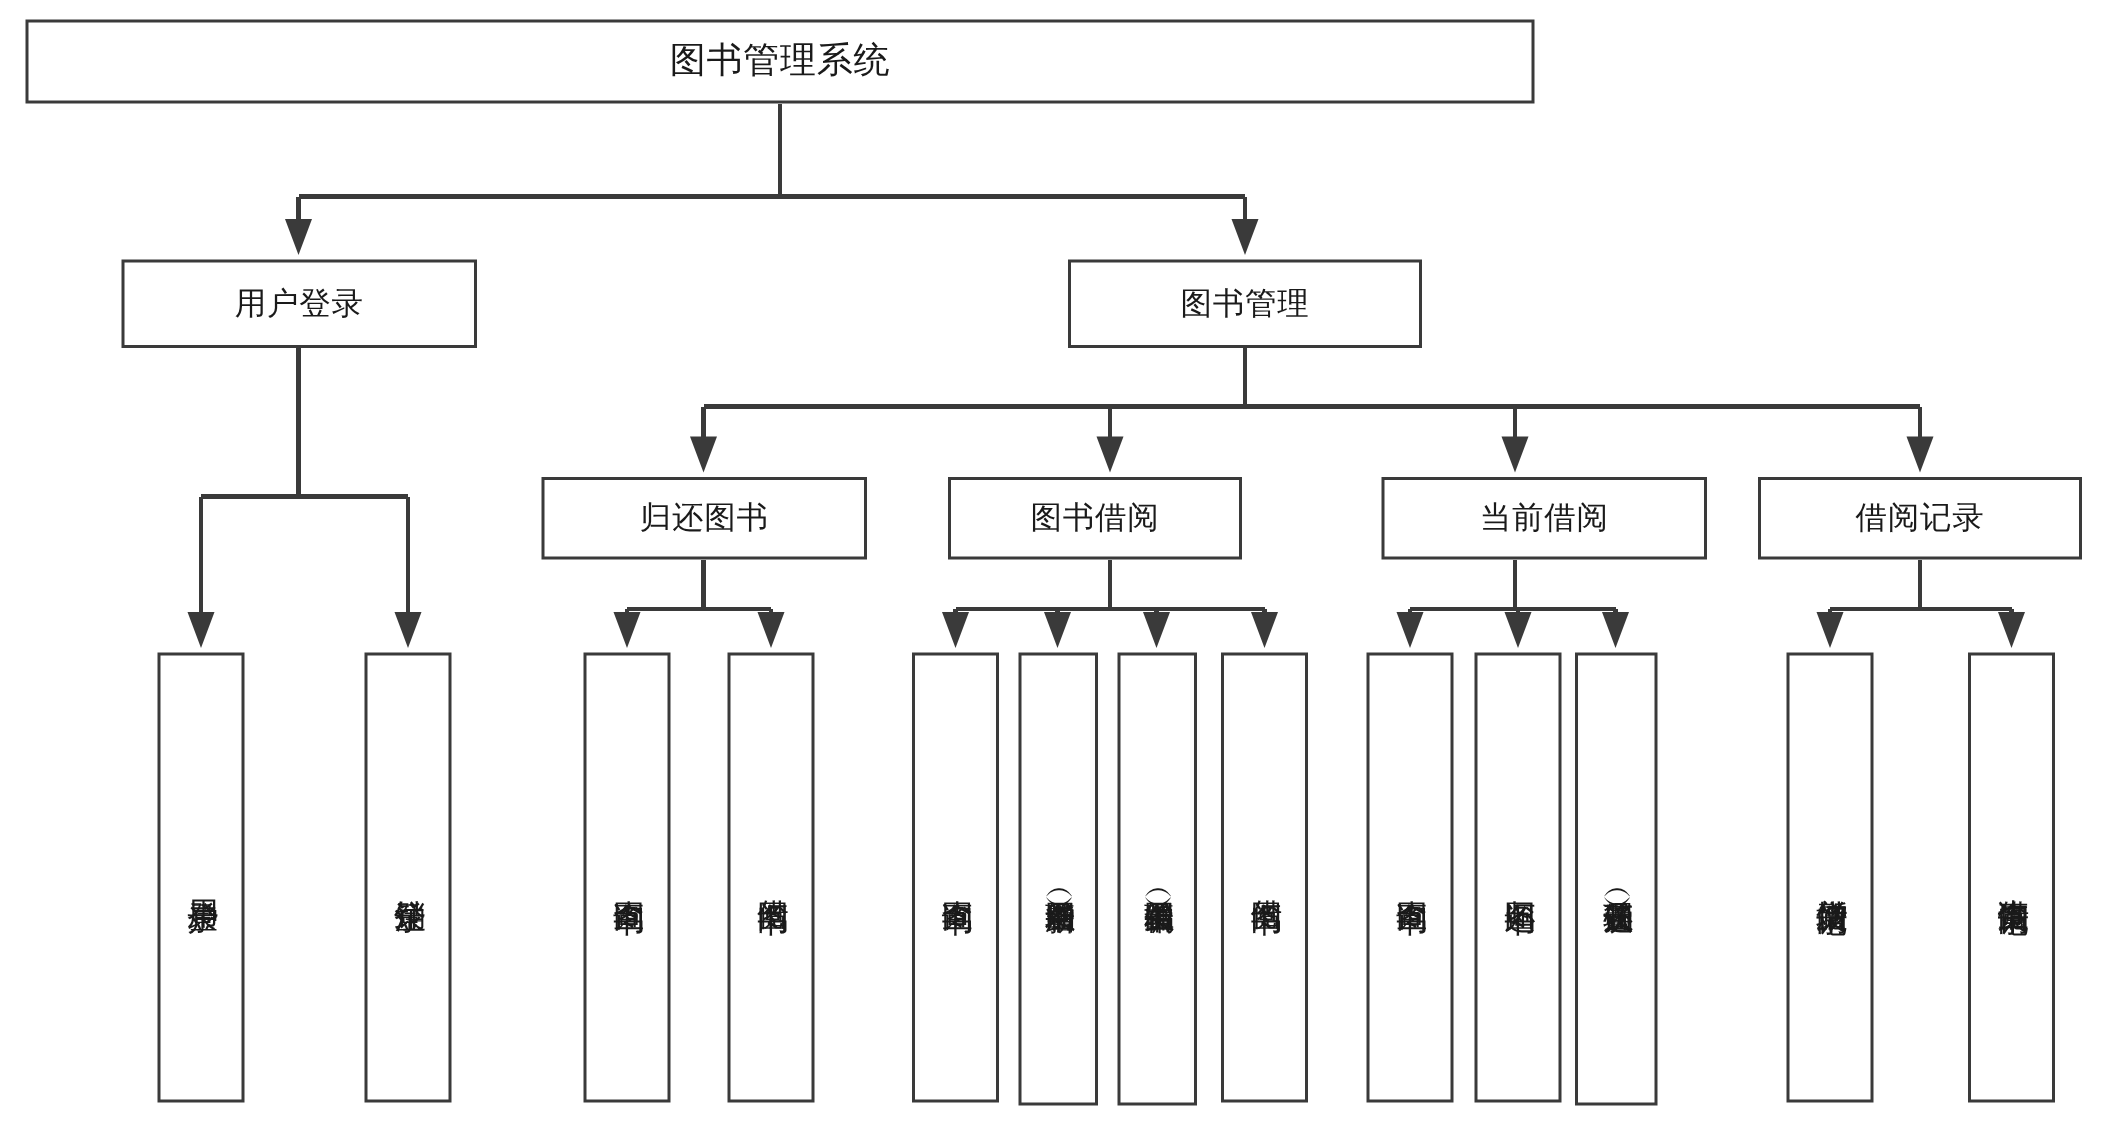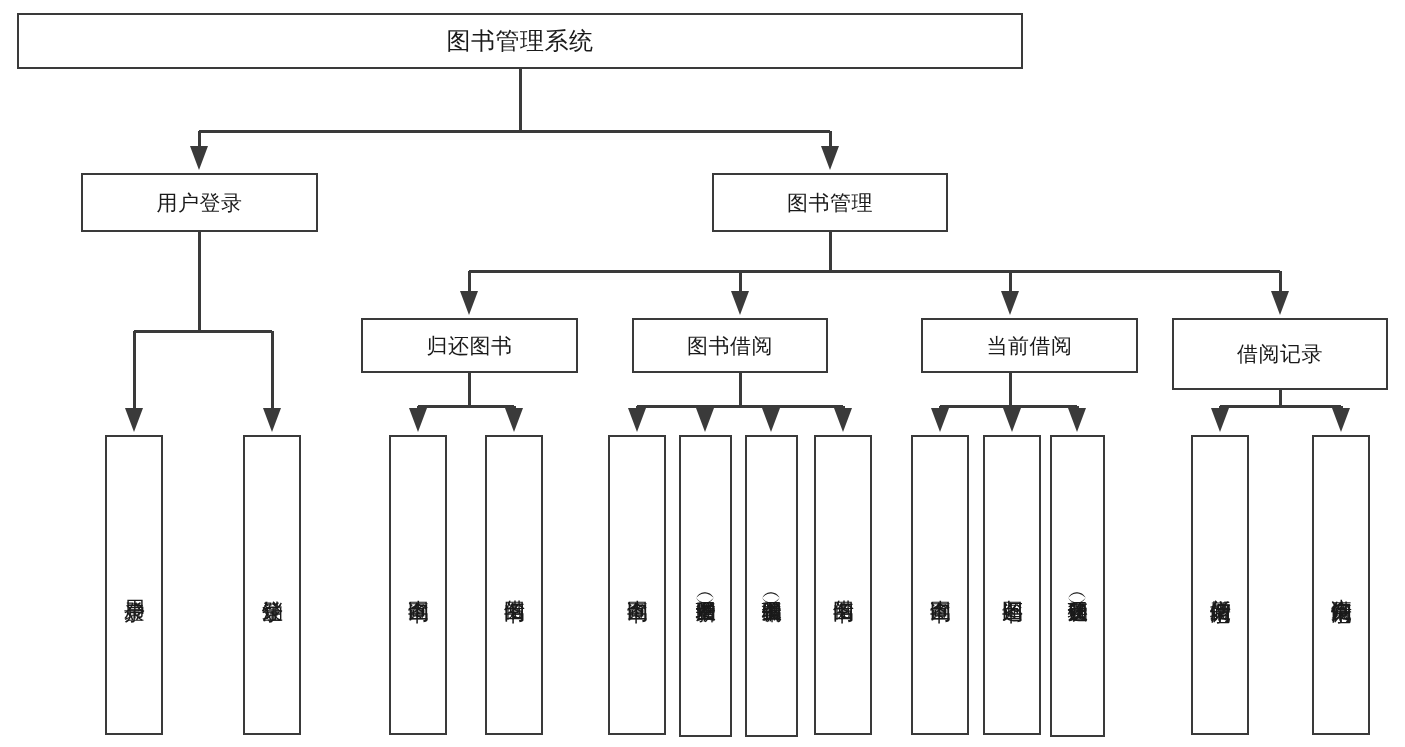--- a/index.html
+++ b/index.html
@@ -153,21 +153,21 @@
       </div>
       <div class="node-box horizontal level3" style="left: 361px; top: 318px; width: 217px; height: 55px;">
         <span class="node-label-h">归还图书</span>
       </div>
       <div class="node-box horizontal level3" style="left: 632px; top: 318px; width: 196px; height: 55px;">
         <span class="node-label-h">图书借阅</span>
       </div>
       <div class="node-box horizontal level3" style="left: 902px; top: 318px; width: 217px; height: 55px; margin-left: 19px;">
         <span class="node-label-h">当前借阅</span>
       </div>
-      <div class="node-box horizontal level3" style="left: 1172px; top: 318px; width: 216px; height: 72px;">
+      <div class="node-box horizontal level3" style="left: 1172px; top: 318px; width: 216px; height: 55px;">
         <span class="node-label-h">借阅记录</span>
       </div>
       <div class="node-box vertical leaf" style="left: 105px; top: 435px; width: 58px; height: 300px;">
         <span class="node-label-v">用户登录</span>
       </div>
       <div class="node-box vertical leaf" style="left: 243px; top: 435px; width: 58px; height: 300px;">
         <span class="node-label-v">注销登录</span>
       </div>
       <div class="node-box vertical leaf" style="left: 389px; top: 435px; width: 58px; height: 300px;">
         <span class="node-label-v">查询图书</span>

